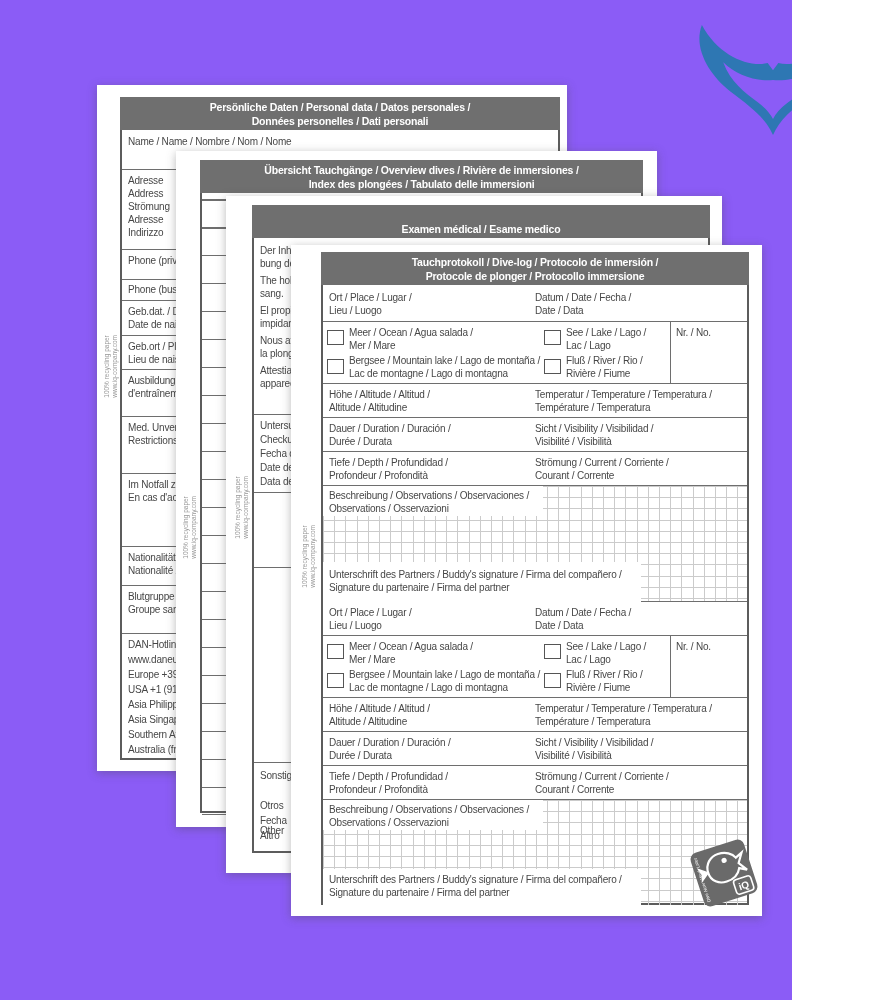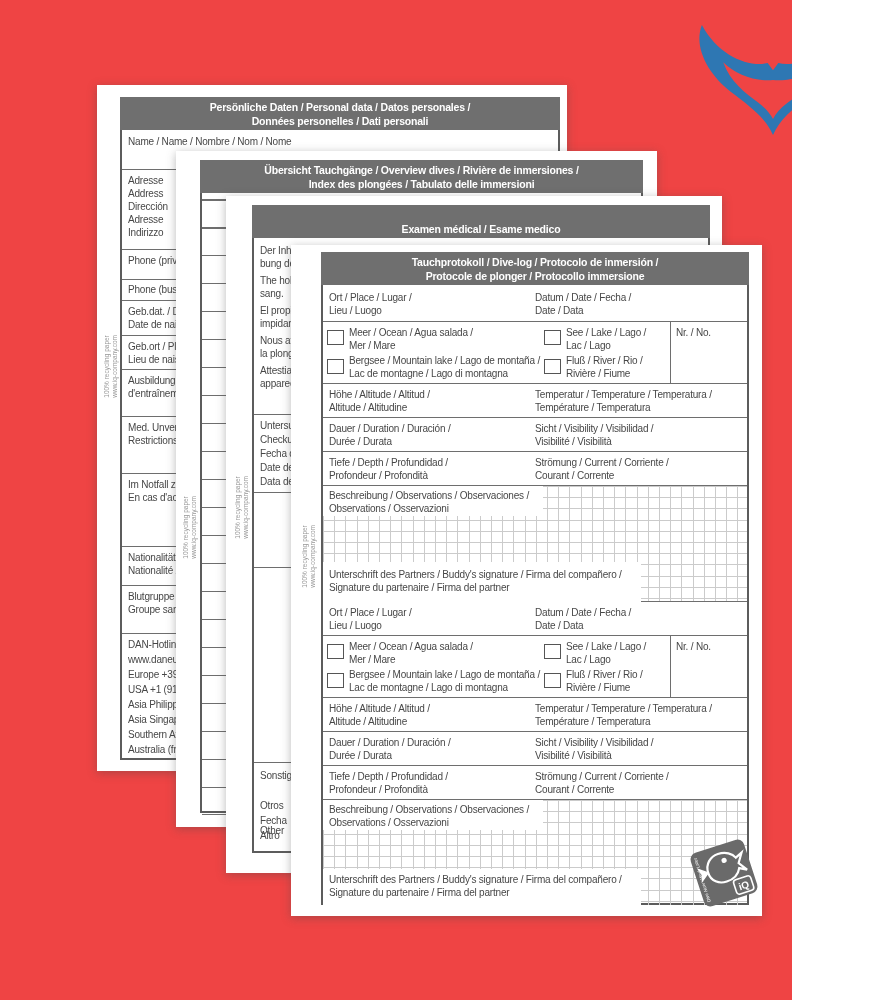--- a/index.html
+++ b/index.html
@@ -1,16 +1,16 @@
 <!DOCTYPE html>
 <html><head>
 <meta charset="utf-8">
 <style>
   html,body { margin:0; padding:0; background:#ffffff; }
-  #stage { position:relative; width:792px; height:1000px; background:#ef4444; overflow:hidden;
+  #stage { position:relative; width:792px; height:1000px; background:#8b5cf6; overflow:hidden;
            font-family:"Liberation Sans", sans-serif; }
   .page { position:absolute; background:#fff; box-shadow:0 2px 9px rgba(70,70,70,.38); }
   .tbl  { position:absolute; border:2px solid #5c5c5c; box-sizing:border-box; background:#fff; }
   .bar  { position:absolute; left:-2px; right:-2px; top:-2px; background:#6f6f6f; color:#fff;
           text-align:center; font-size:10.5px; font-weight:bold; line-height:14px;
           letter-spacing:-0.2px; padding-top:3px; height:30px; }
   .lbl  { position:absolute; font-size:10px; line-height:13px; color:#474747;
           letter-spacing:-0.2px; white-space:nowrap; }
   .row  { position:absolute; left:0; right:0; border-bottom:1.5px solid #6e6e6e; box-sizing:border-box; }
   .cb   { position:absolute; width:15px; height:13px; border:1.5px solid #555; background:#fff; }
@@ -41,21 +41,21 @@
       <div class="bar">
         <span>Persönliche Daten / Personal data / Datos personales /</span><br>
         <span>Données personelles / Dati personali</span>
       </div>
       <div class="row" style="top:31px; height:40px;">
         <div class="lbl" style="left:6px; top:5px;">Name / Name / Nombre / Nom / Nome</div>
       </div>
       <div class="row" style="top:71px; height:80px;">
         <div class="lbl" style="left:6px; top:4px;">Adresse</div>
         <div class="lbl" style="left:6px; top:17px;">Address</div>
-        <div class="lbl" style="left:6px; top:30px;">Dirección</div>
+        <div class="lbl" style="left:6px; top:30px;">Strömung</div>
         <div class="lbl" style="left:6px; top:43px;">Adresse</div>
         <div class="lbl" style="left:6px; top:56px;">Indirizzo</div>
       </div>
       <div class="row" style="top:151px; height:30px;">
         <div class="lbl" style="left:6px; top:4px;">Phone (priva</div>
       </div>
       <div class="row" style="top:181px; height:21px;">
         <div class="lbl" style="left:6px; top:3px;">Phone (busi</div>
       </div>
       <div class="row" style="top:202px; height:35px;">

